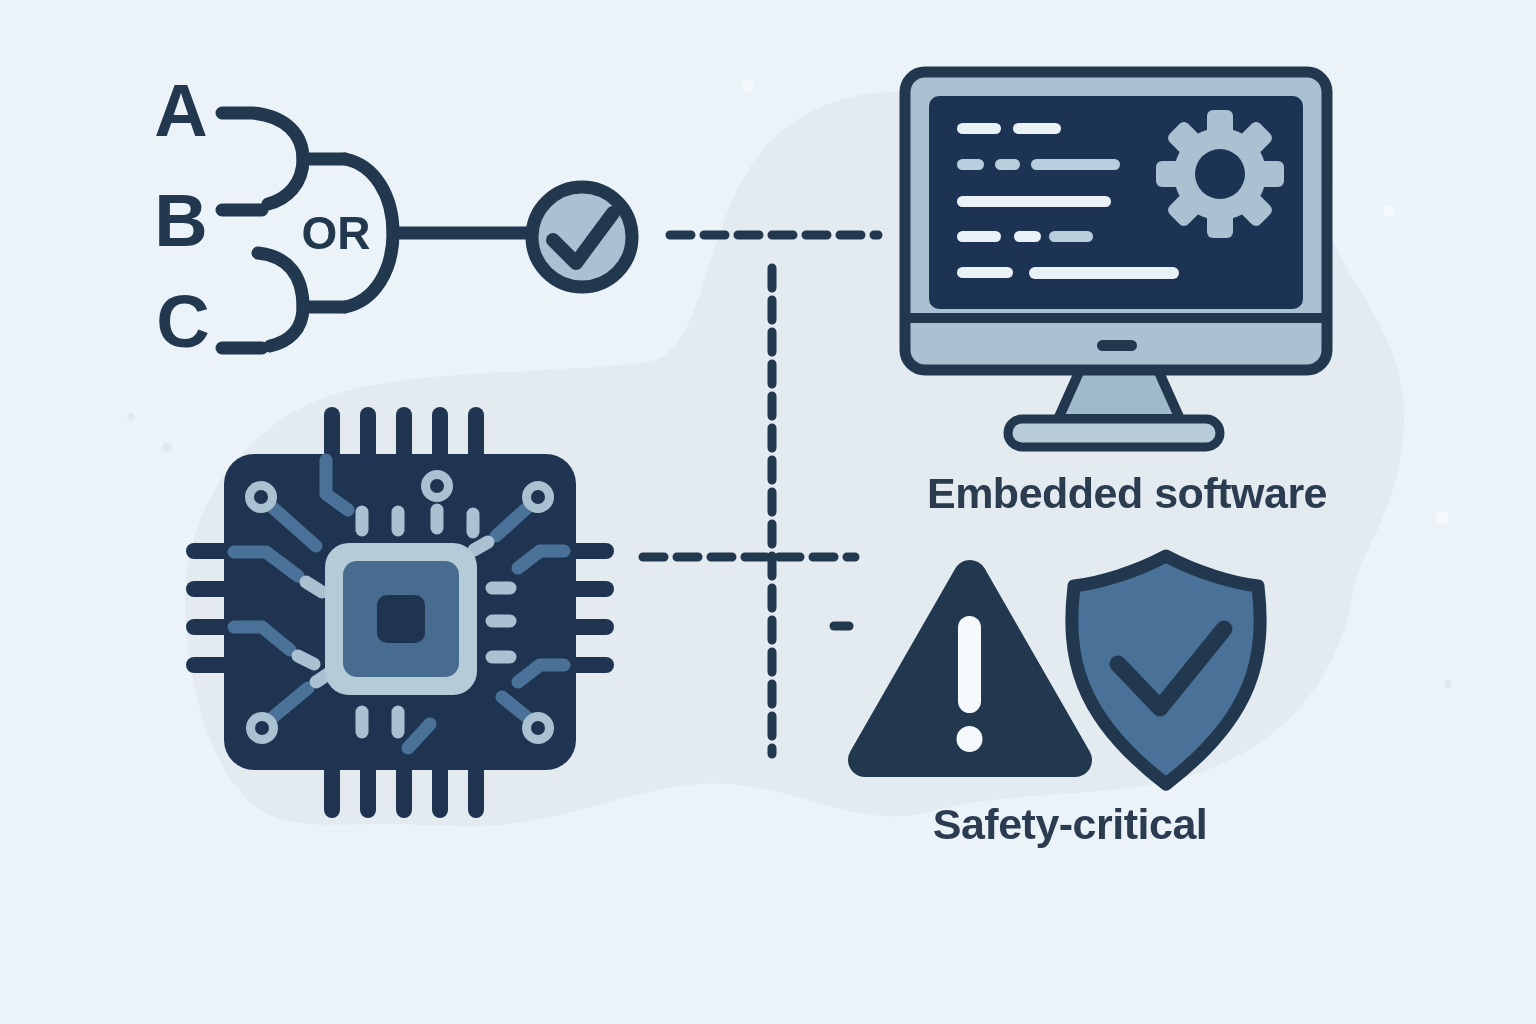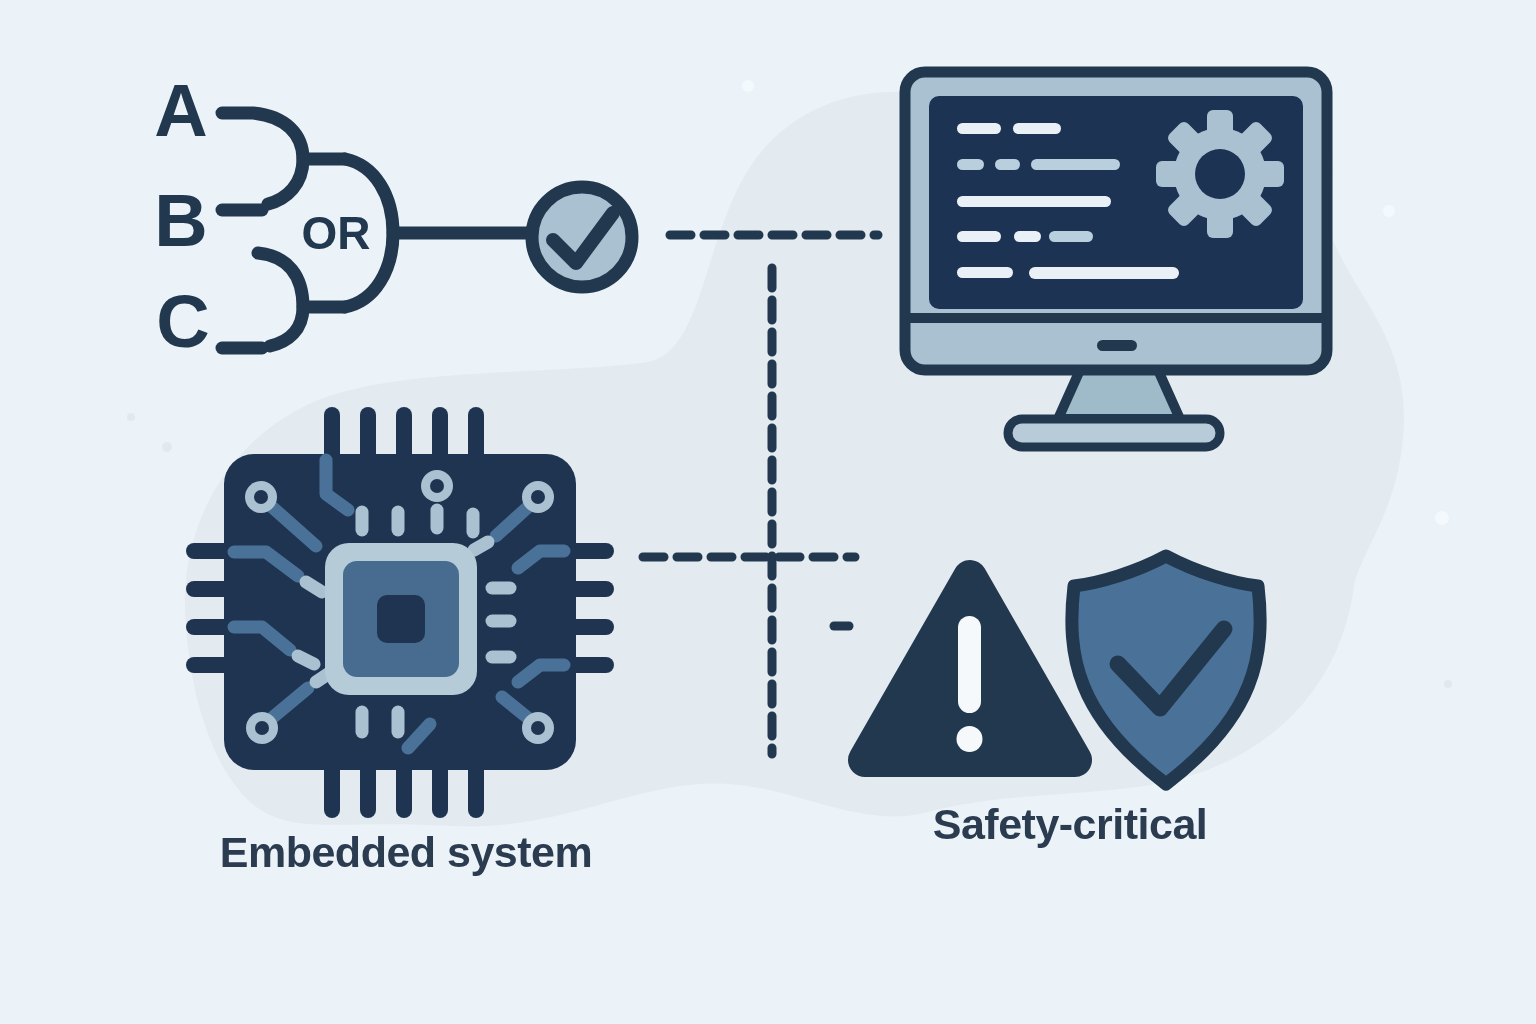--- a/index.html
+++ b/index.html
@@ -189,17 +189,17 @@
     <circle cx="969.5" cy="739" r="13" style="fill:var(--white)"></circle>
   </g>
 
   <g>
     <path d="M 1166,556 C 1136,572 1100,583 1074,586 C 1066,656 1077,716 1166,784
              C 1255,716 1266,656 1258,586 C 1232,583 1196,572 1166,556 Z" style="fill:var(--mid-blue);stroke:var(--navy);stroke-width:13;stroke-linejoin:round"></path>
     <path d="M 1118,664 L 1160,708 L 1224,629" style="fill:none;stroke:var(--navy);stroke-width:17;stroke-linecap:round;stroke-linejoin:round"></path>
   </g>
 </svg>
 
-<div class="caption" id="cap-embedded-system">Embedded system</div>
+<div class="caption" id="cap-embedded-software">Embedded software</div>
 <div class="caption" id="cap-safety-critical">
   <div>Safety-critical</div>
 </div>
 </div>
 
 </body></html>

